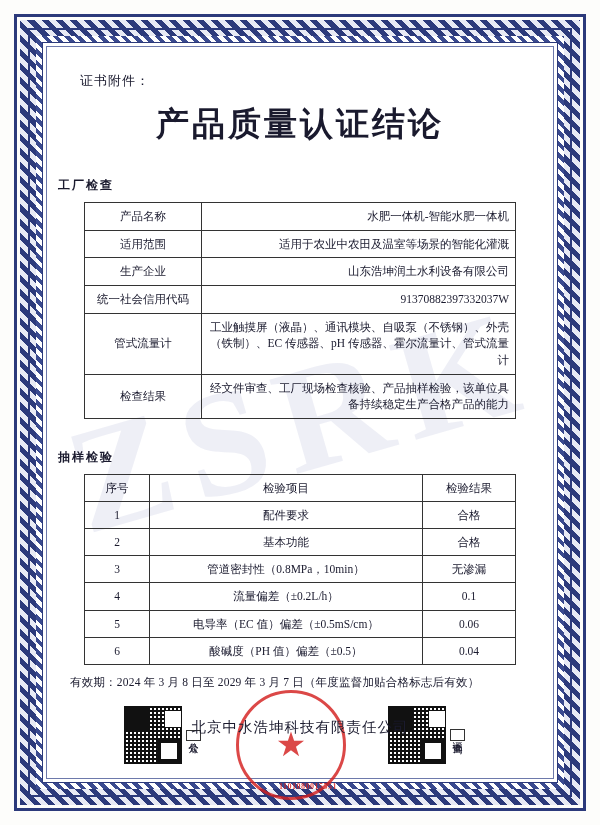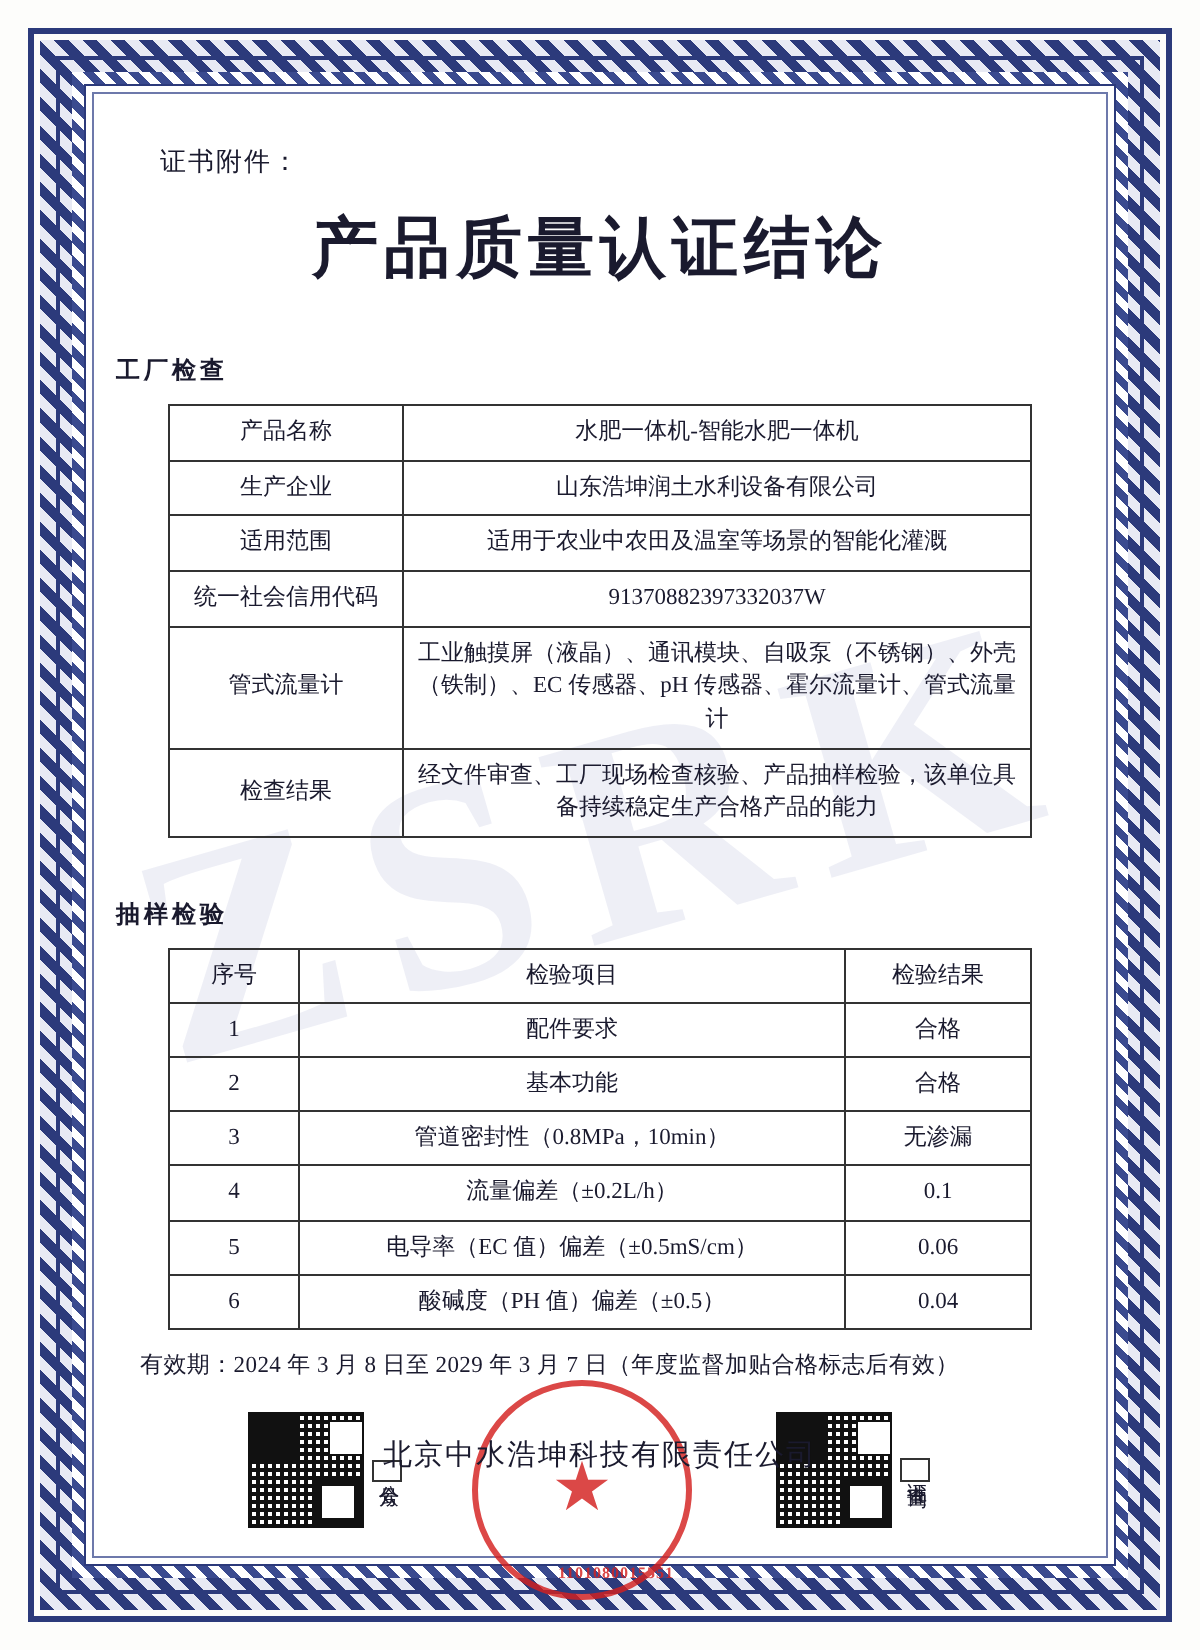--- a/index.html
+++ b/index.html
@@ -68,21 +68,21 @@
   }
   table.doc td{
     border:1px solid #333;
     font-size:11.5px;
     padding:5px 6px;
     line-height:1.45;
     vertical-align:middle;
     margin-top:12px;
   }
   td.lbl{width:104px;text-align:center;white-space:nowrap;}
-  td.val{text-align:center;padding-left:10px;}
+  td.val{text-align:right;padding-left:10px;}
   
   table.samp{border-collapse:collapse;width:432px;margin:0 auto;table-layout:fixed;}
   table.samp td{
     border:1px solid #333;font-size:11.5px;padding:5px 4px;text-align:center;
     line-height:1.4;
   }
   .c-no{width:56px;}
   .c-item{width:auto;}
   .c-res{width:84px;}
   .basis-lbl{width:104px;}
@@ -151,26 +151,26 @@
 
     <div class="section-title">工厂检查</div>
 
     <table class="doc">
       <tbody>
           <tr>
         <td class="lbl">产品名称</td>
         <td class="val">水肥一体机-智能水肥一体机</td>
       </tr>
       <tr>
+        <td class="lbl">适用范围</td>
+        <td class="val">适用于农业中农田及温室等场景的智能化灌溉</td>
+      </tr>
+      <tr>
         <td class="lbl">生产企业</td>
         <td class="val">山东浩坤润土水利设备有限公司</td>
-      </tr>
-      <tr>
-        <td class="lbl">适用范围</td>
-        <td class="val">适用于农业中农田及温室等场景的智能化灌溉</td>
       </tr>
       <tr>
         <td class="lbl">统一社会信用代码</td>
         <td class="val">91370882397332037W</td>
       </tr>
       <tr>
         <td class="lbl">管式流量计</td>
         <td class="val">工业触摸屏（液晶）、通讯模块、自吸泵（不锈钢）、外壳（铁制）、EC 传感器、pH 传感器、霍尔流量计、管式流量计</td>
       </tr>
       <tr>

